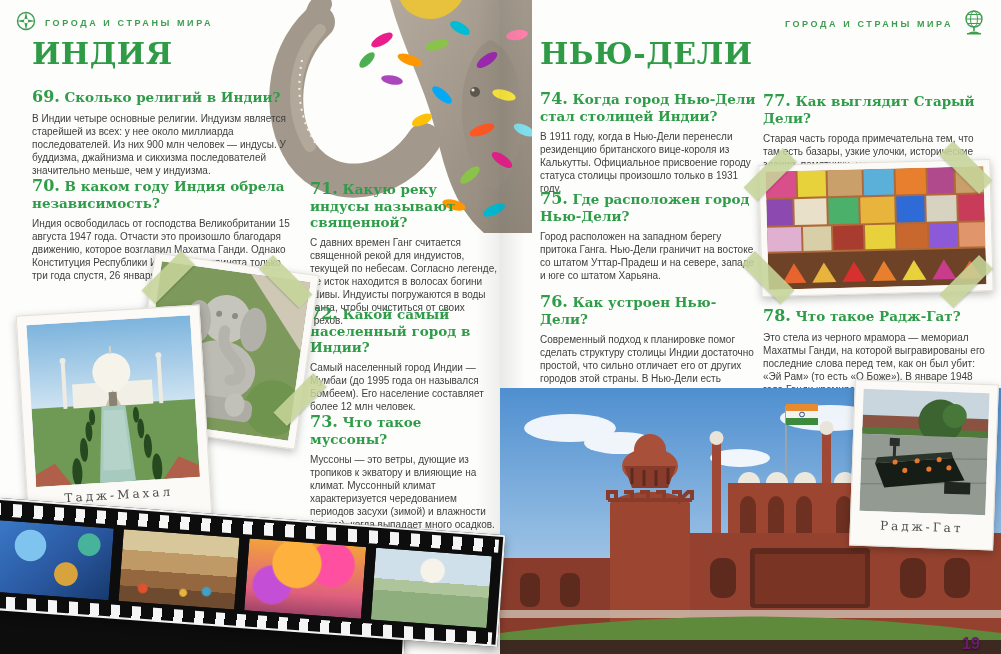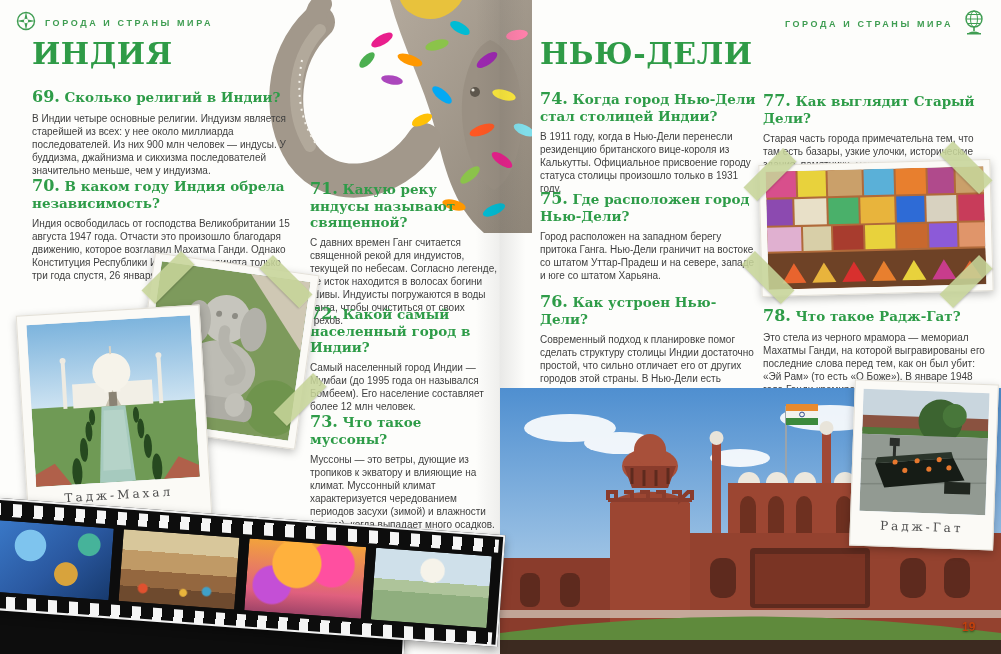--- a/index.html
+++ b/index.html
@@ -44,22 +44,22 @@
       radial-gradient(circle at 75% 78%,#3fa0c8 0 4%,transparent 5%),
       linear-gradient(180deg,#d8c79b 0 28%,#c09a66 28% 55%,#94673f 55% 78%,#6e4a2e 78% 100%);}
   .f3{background:
       radial-gradient(circle at 42% 30%,#ffb13d 0 28%,transparent 30%),
       radial-gradient(circle at 72% 28%,#ff4fa0 0 22%,transparent 24%),
       radial-gradient(circle at 22% 62%,#c44fd6 0 18%,transparent 20%),
       linear-gradient(180deg,#f2a23c 0%,#e0607e 70%,#a04468 100%);}
   .f4{background:
       radial-gradient(circle at 50% 26%,#f6f3ea 0 15%,transparent 16%),
       linear-gradient(180deg,#cfe0ea 0 42%,#aec49a 42% 58%,#8fae7e 58% 100%);}
-  .pagenum{position:absolute;font-weight:bold;font-size:12px;color:#c2410c;
-           text-shadow:0 1px 2px rgba(0,0,0,.5);}
+  .pagenum{position:absolute;font-weight:bold;font-size:16px;color:#701a75;
+           text-shadow:0 1px 2px rgba(0,0,0,.5);margin-top:15px;}
   .spine{position:absolute;left:0;top:0;width:1001px;height:654px;pointer-events:none;
          background:linear-gradient(90deg,transparent 47.5%,rgba(60,60,60,.07) 49.8%,rgba(60,60,60,.10) 50%,transparent 52.5%);}
 </style>
 </head>
 <body>
 
 <div id="spread">
 
   <div class="runhead" style="left:15px;top:10px;">
     <span>

